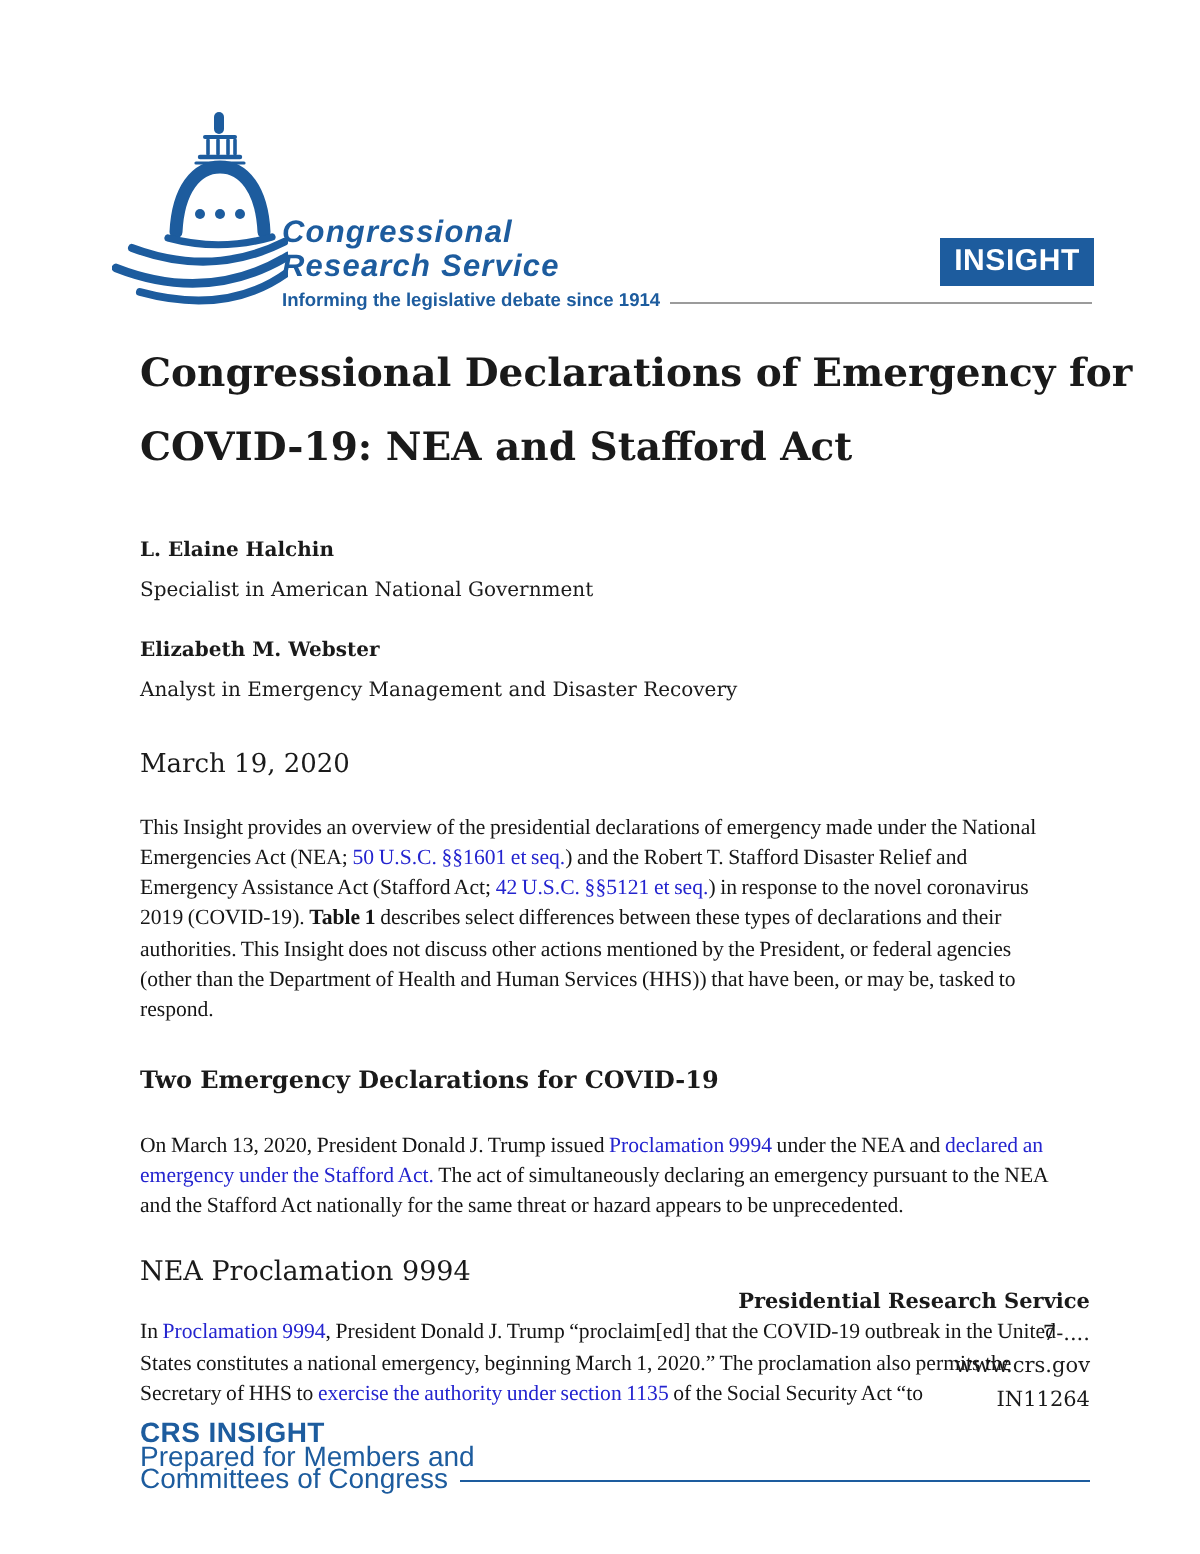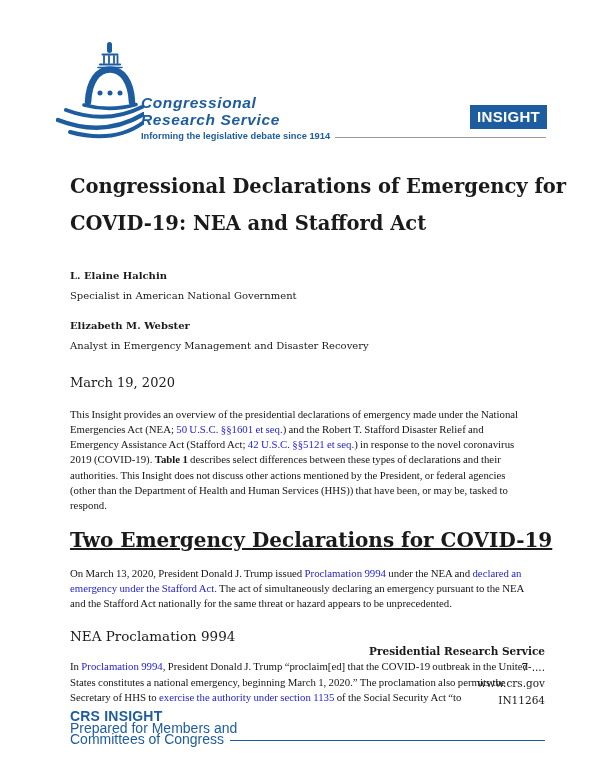--- a/index.html
+++ b/index.html
@@ -14,21 +14,21 @@
     position:relative;
     width:600px;height:777px;
     margin:0 auto;
     background:#ffffff;
     overflow:hidden;
     font-family:"Liberation Serif",serif;
     color:var(--ink);
   }
 
   
-  .header{position:absolute;top:2px;left:0;right:0;height:145px;padding-left:40px;}
+  .header{position:absolute;top:16px;left:0;right:0;height:145px;padding-left:40px;}
   .dome{position:absolute;left:56px;top:38px;}
   .logo-text{position:absolute;left:141px;top:92px;width:405px;}
   .logo-name{
     font-family:"Liberation Sans",sans-serif;
     font-weight:bold;font-style:italic;
     font-size:15.5px;line-height:17px;
     letter-spacing:.6px;
     color:var(--brand);
   }
   .tagline-row{display:flex;align-items:center;margin-top:3px;}
@@ -62,22 +62,22 @@
   .body-para{
     font-family:"Liberation Serif",serif;
     font-size:10.8px;line-height:15.3px;
     word-spacing:-0.4px;
     color:#151515;
     margin:14px 16px 0 0;
   }
   .doc-link{color:var(--link);text-decoration:none;cursor:pointer;}
   h2{
     font-family:"DejaVu Serif",serif;
-    font-size:20px;line-height:23px;font-weight:bold;
-    color:var(--ink);margin:15px 0 0 0;white-space:nowrap;text-decoration:underline;
+    font-size:12px;line-height:23px;font-weight:bold;
+    color:var(--ink);margin:15px 0 0 0;white-space:nowrap;
   }
   h3{
     font-family:"DejaVu Serif",serif;
     font-size:13.5px;line-height:18px;font-weight:normal;
     color:var(--ink);margin:16px 0 0 0;white-space:nowrap;
   }
 
   
   .footer-right{
     position:absolute;right:55px;top:643px;

